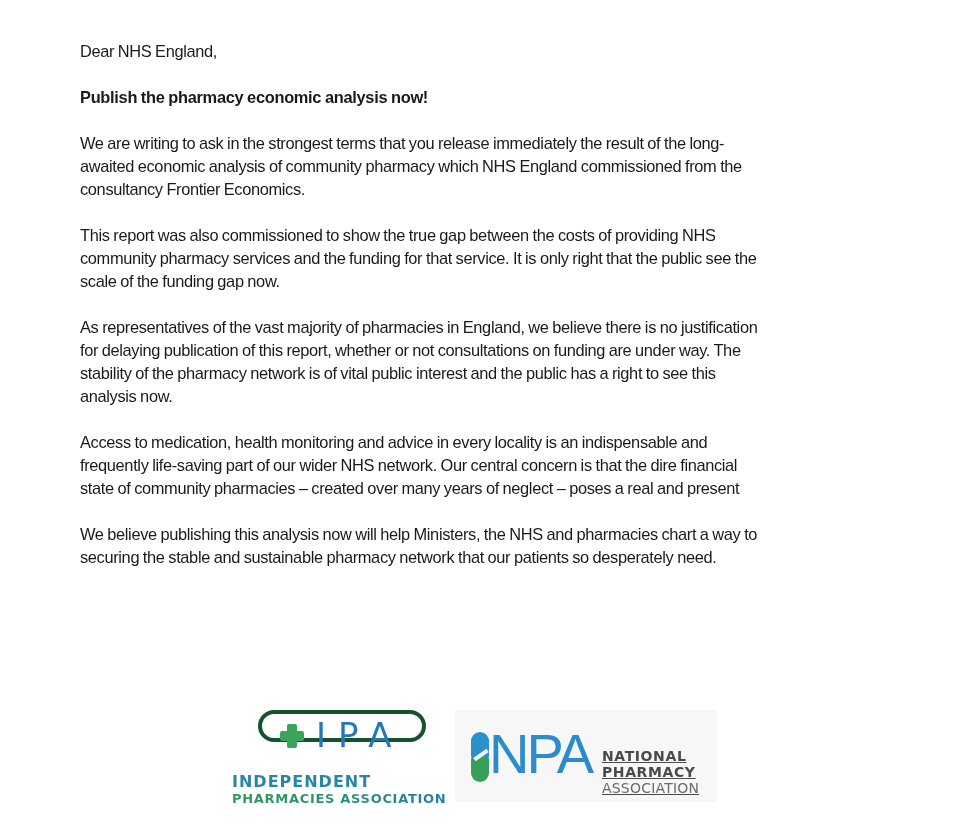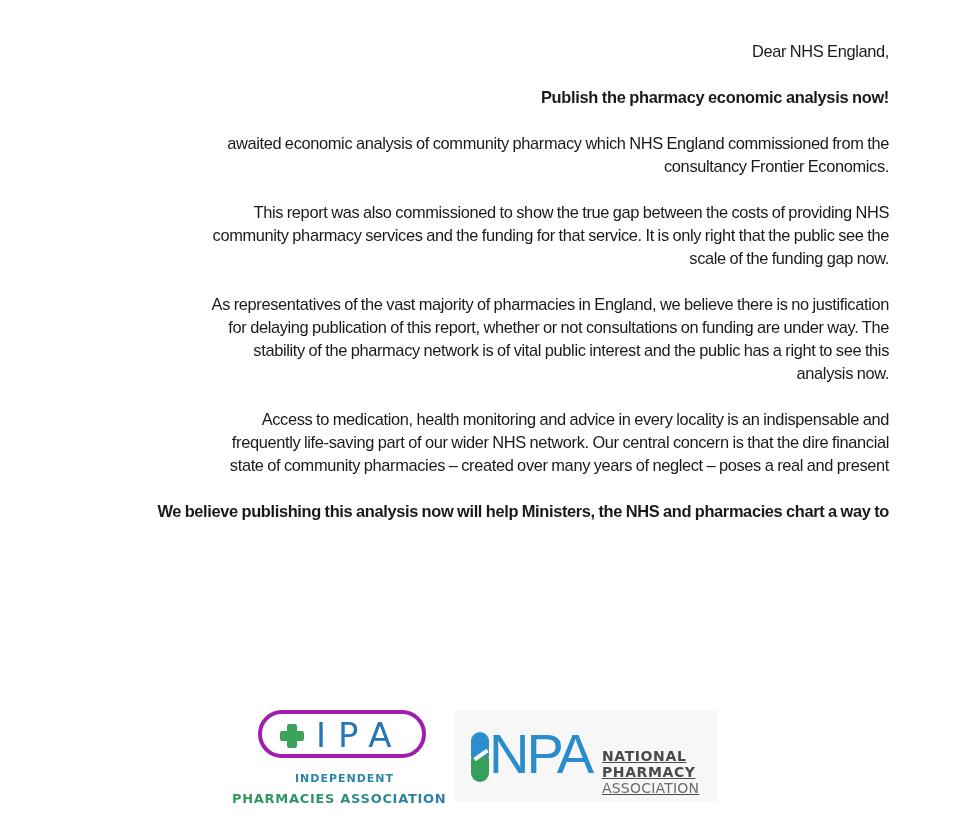--- a/index.html
+++ b/index.html
@@ -10,41 +10,40 @@
   body {
     width: 980px;
     height: 826px;
     position: relative;
     overflow: hidden;
     font-family: "Liberation Sans", sans-serif;
     color: #1a1a1a;
   }
   .letter {
     position: absolute;
-    left: 89px;
+    left: 80px;
     top: 40px;
     width: 800px;
-    text-align: right;
   }
   .line {
     font-size: 16.4px;
     line-height: 23px;
     height: 23px;
     white-space: nowrap;
     letter-spacing: -0.35px;
     word-spacing: -0.5px;
   }
   .salutation { margin-bottom: 23px; }
   .headline {
     font-weight: bold;
     margin-bottom: 23px;
     letter-spacing: -0.3px;
   }
   .para { margin-bottom: 23px; }
-  .para:last-child { margin-bottom: 6px; font-weight: bold; }
+  .para:last-child { margin-bottom: 6px; }
 
   
   .logos {
     position: absolute;
     left: 0;
     top: 700px;
     width: 980px;
     height: 120px;
   }
   .ipa-logo {
@@ -52,22 +51,22 @@
     left: 232px;
     top: 6px;
     width: 225px;
     height: 100px;
   }
   .ipa-pill {
     position: absolute;
     left: 26px;
     top: 4px;
     width: 168px;
-    height: 48px;
-    border: 4px solid #a21caf;
+    height: 32px;
+    border: 4px solid #14532d;
     border-radius: 30px;
     box-sizing: border-box;
   }
   .ipa-cross {
     position: absolute;
     left: 18px;
     top: 10px;
     width: 24px;
     height: 24px;
   }
@@ -87,22 +86,21 @@
     color: #2677b5;
     letter-spacing: 12px;
     font-family: "DejaVu Sans", sans-serif;
     font-weight: normal;
   }
   .ipa-sub1 {
     position: absolute;
     left: 0;
     top: 66px;
     width: 225px;
-    text-align: center;
-    font-size: 11px;
+    font-size: 16px;
     font-weight: bold;
     color: #2a86a6;
     letter-spacing: 1px;
     font-family: "DejaVu Sans", sans-serif;
   }
   .ipa-sub2 {
     position: absolute;
     left: 0;
     top: 85px;
     width: 225px;
@@ -187,20 +185,21 @@
   }
 </style>
 </head>
 <body>
 
 <div class="letter">
   <div class="line salutation">Dear NHS England,</div>
   <div class="line headline">Publish the pharmacy economic analysis now!</div>
 
   <div class="para">
+    <div class="line">We are writing to ask in the strongest terms that you release immediately the result of the long-</div>
     <div class="line">awaited economic analysis of community pharmacy which NHS England commissioned from the</div>
     <div class="line">consultancy Frontier Economics.</div>
   </div>
 
 
   <div class="para">
     <div class="line">This report was also commissioned to show the true gap between the costs of providing NHS</div>
     <div class="line">community pharmacy services and the funding for that service. It is only right that the public see the</div>
     <div class="line">scale of the funding gap now.</div>
   </div>
@@ -213,20 +212,21 @@
   </div>
 
   <div class="para">
     <div class="line">Access to medication, health monitoring and advice in every locality is an indispensable and</div>
     <div class="line">frequently life-saving part of our wider NHS network. Our central concern is that the dire financial</div>
     <div class="line">state of community pharmacies – created over many years of neglect – poses a real and present</div>
   </div>
 
   <div class="para">
     <div class="line">We believe publishing this analysis now will help Ministers, the NHS and pharmacies chart a way to</div>
+    <div class="line">securing the stable and sustainable pharmacy network that our patients so desperately need.</div>
   </div>
 </div>
 
 <div class="logos">
   <div class="ipa-logo">
     <div class="ipa-pill">
       <div class="ipa-cross">
         <div class="h"></div>
         <div class="v"></div>
       </div>

